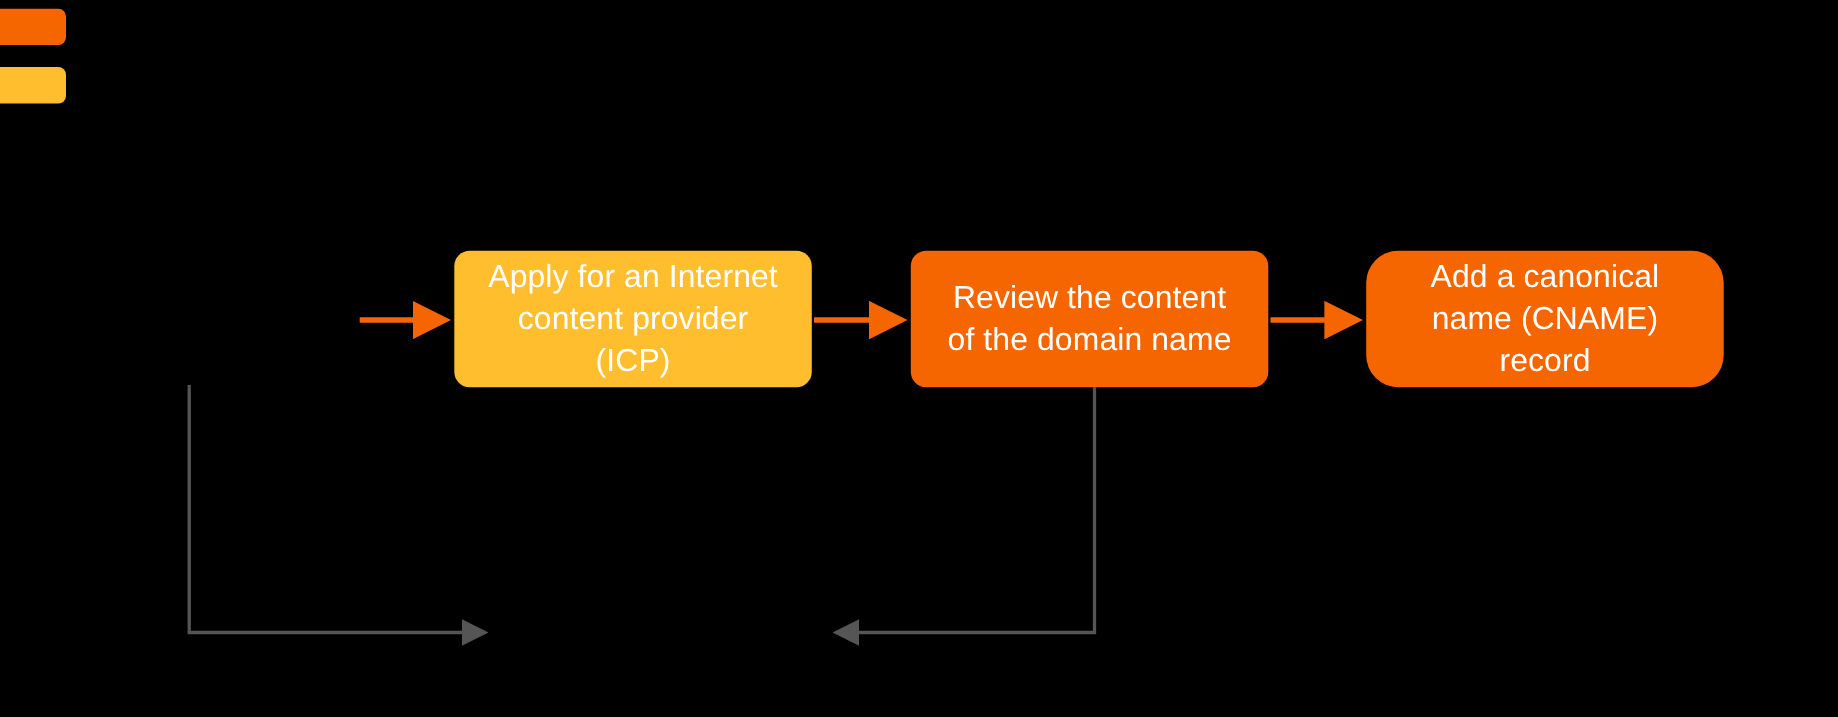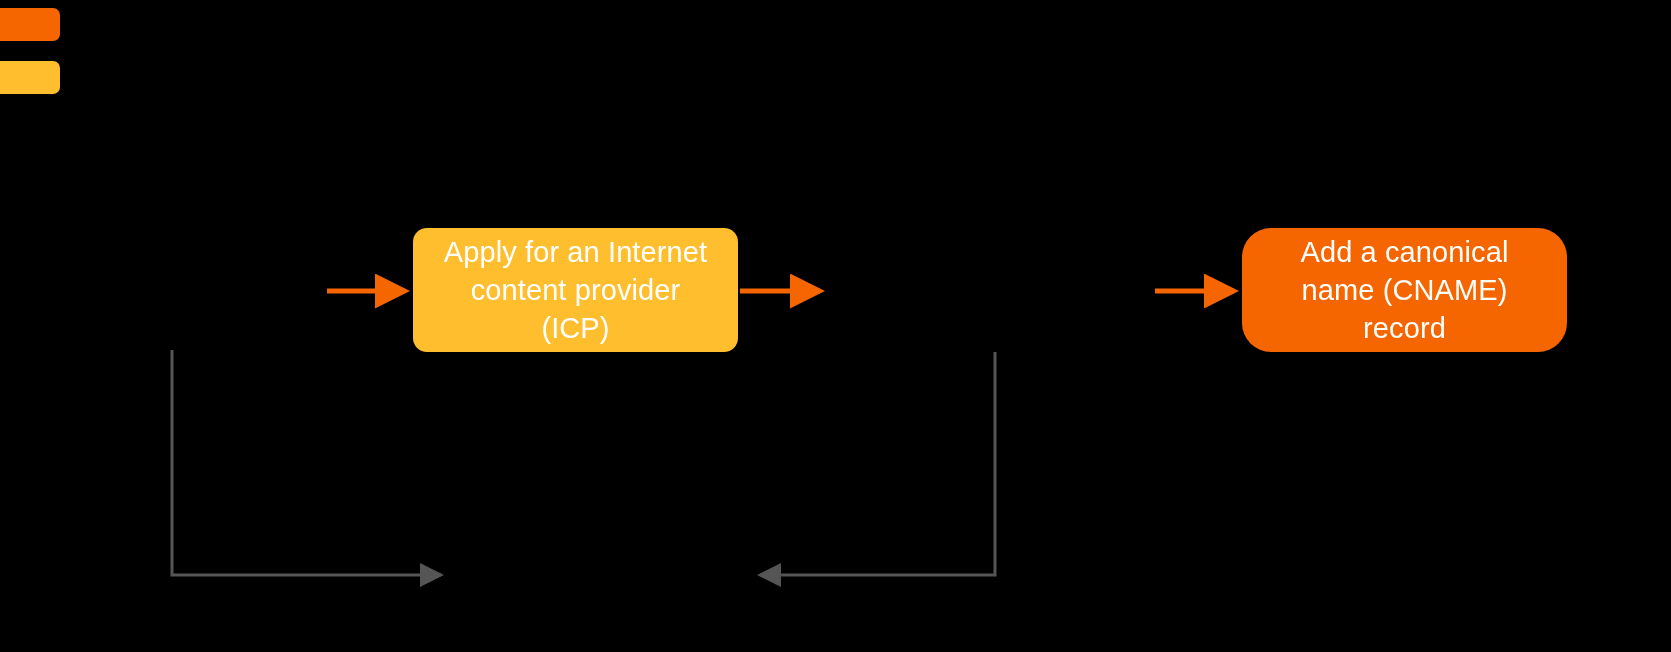--- a/index.html
+++ b/index.html
@@ -99,18 +99,20 @@
 
     <path d="M172,350 L172,575 L441,575" fill="none" stroke="#555555" stroke-width="3" marker-end="url(#head-gray-r)"></path>
 
     <path d="M995,352 L995,575 L760,575" fill="none" stroke="#555555" stroke-width="3" marker-end="url(#head-gray-l)"></path>
   </svg>
 
   <div class="node" id="node-0" style="background: rgb(255, 190, 46); color: rgb(255, 255, 255);">Apply for an Internet
 content provider
 (ICP)</div>
 
+  <div class="node" id="node-1" style="background: rgb(245, 102, 0); color: rgb(255, 255, 255);">Review the content
+of the domain name</div>
 
   <div class="node" id="node-2" style="background: rgb(245, 102, 0); color: rgb(255, 255, 255); border-radius: 29px;">Add a canonical
 name (CNAME)
 record</div>
 
 </div>
 
 </body></html>

